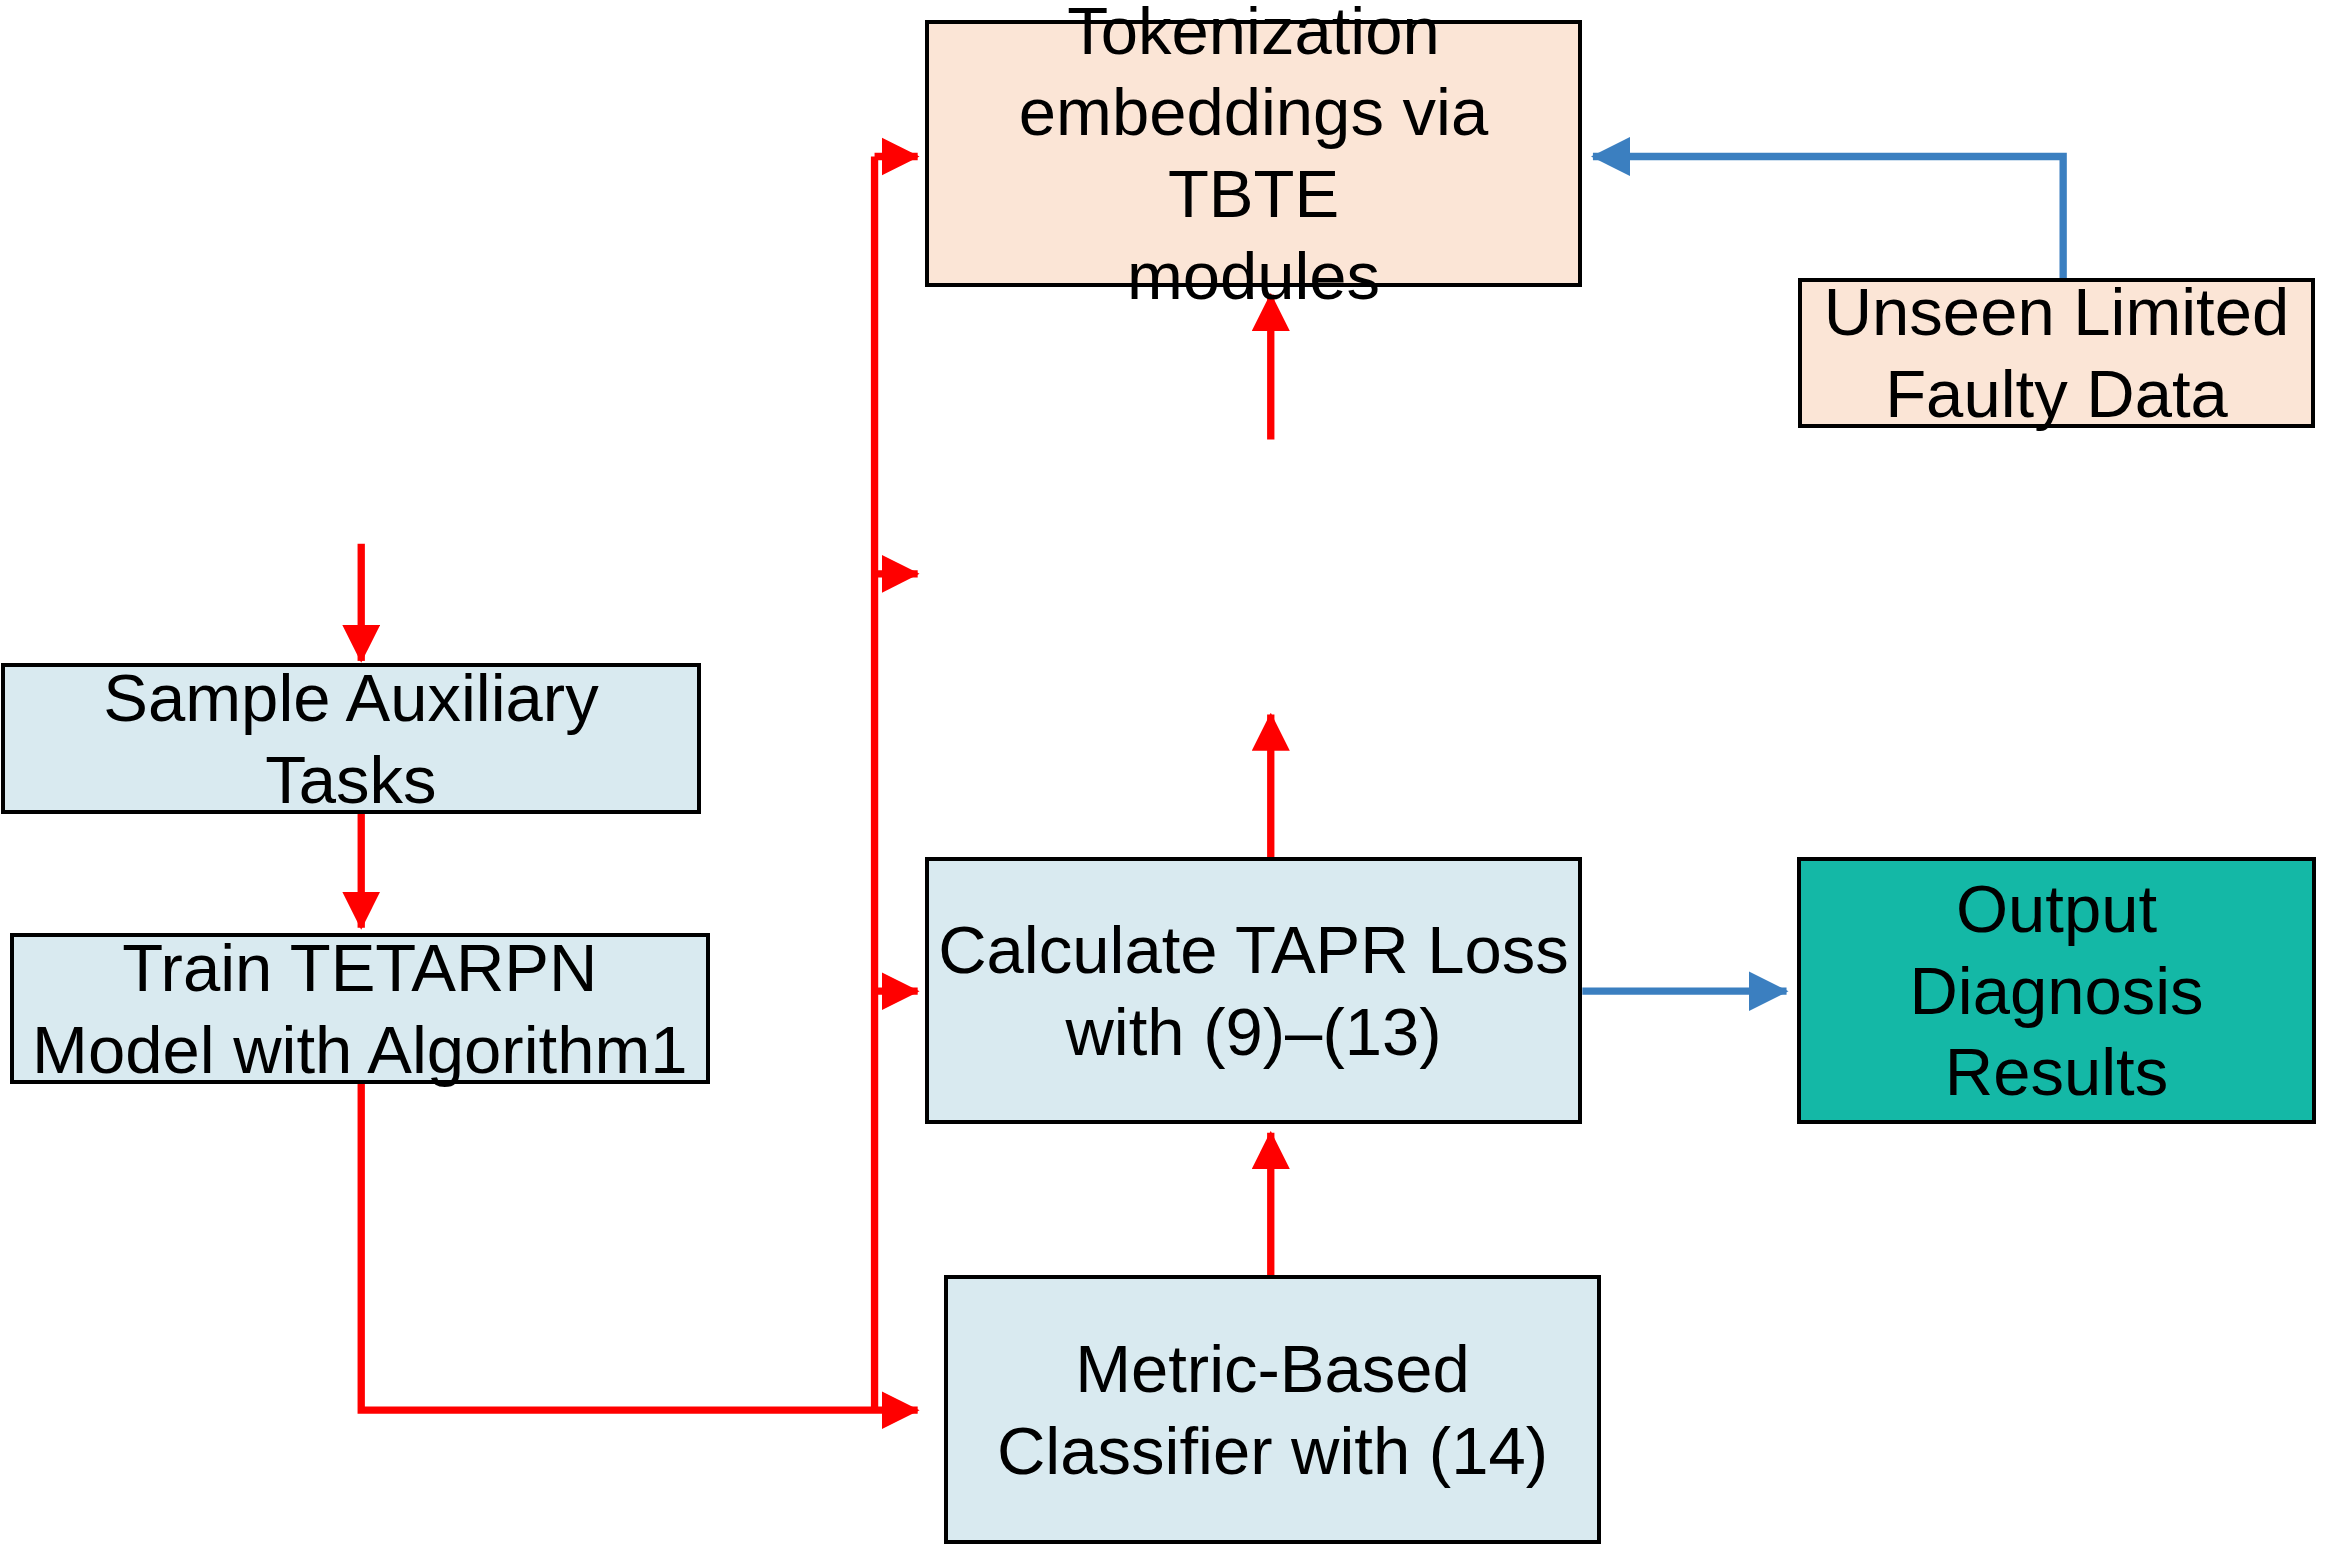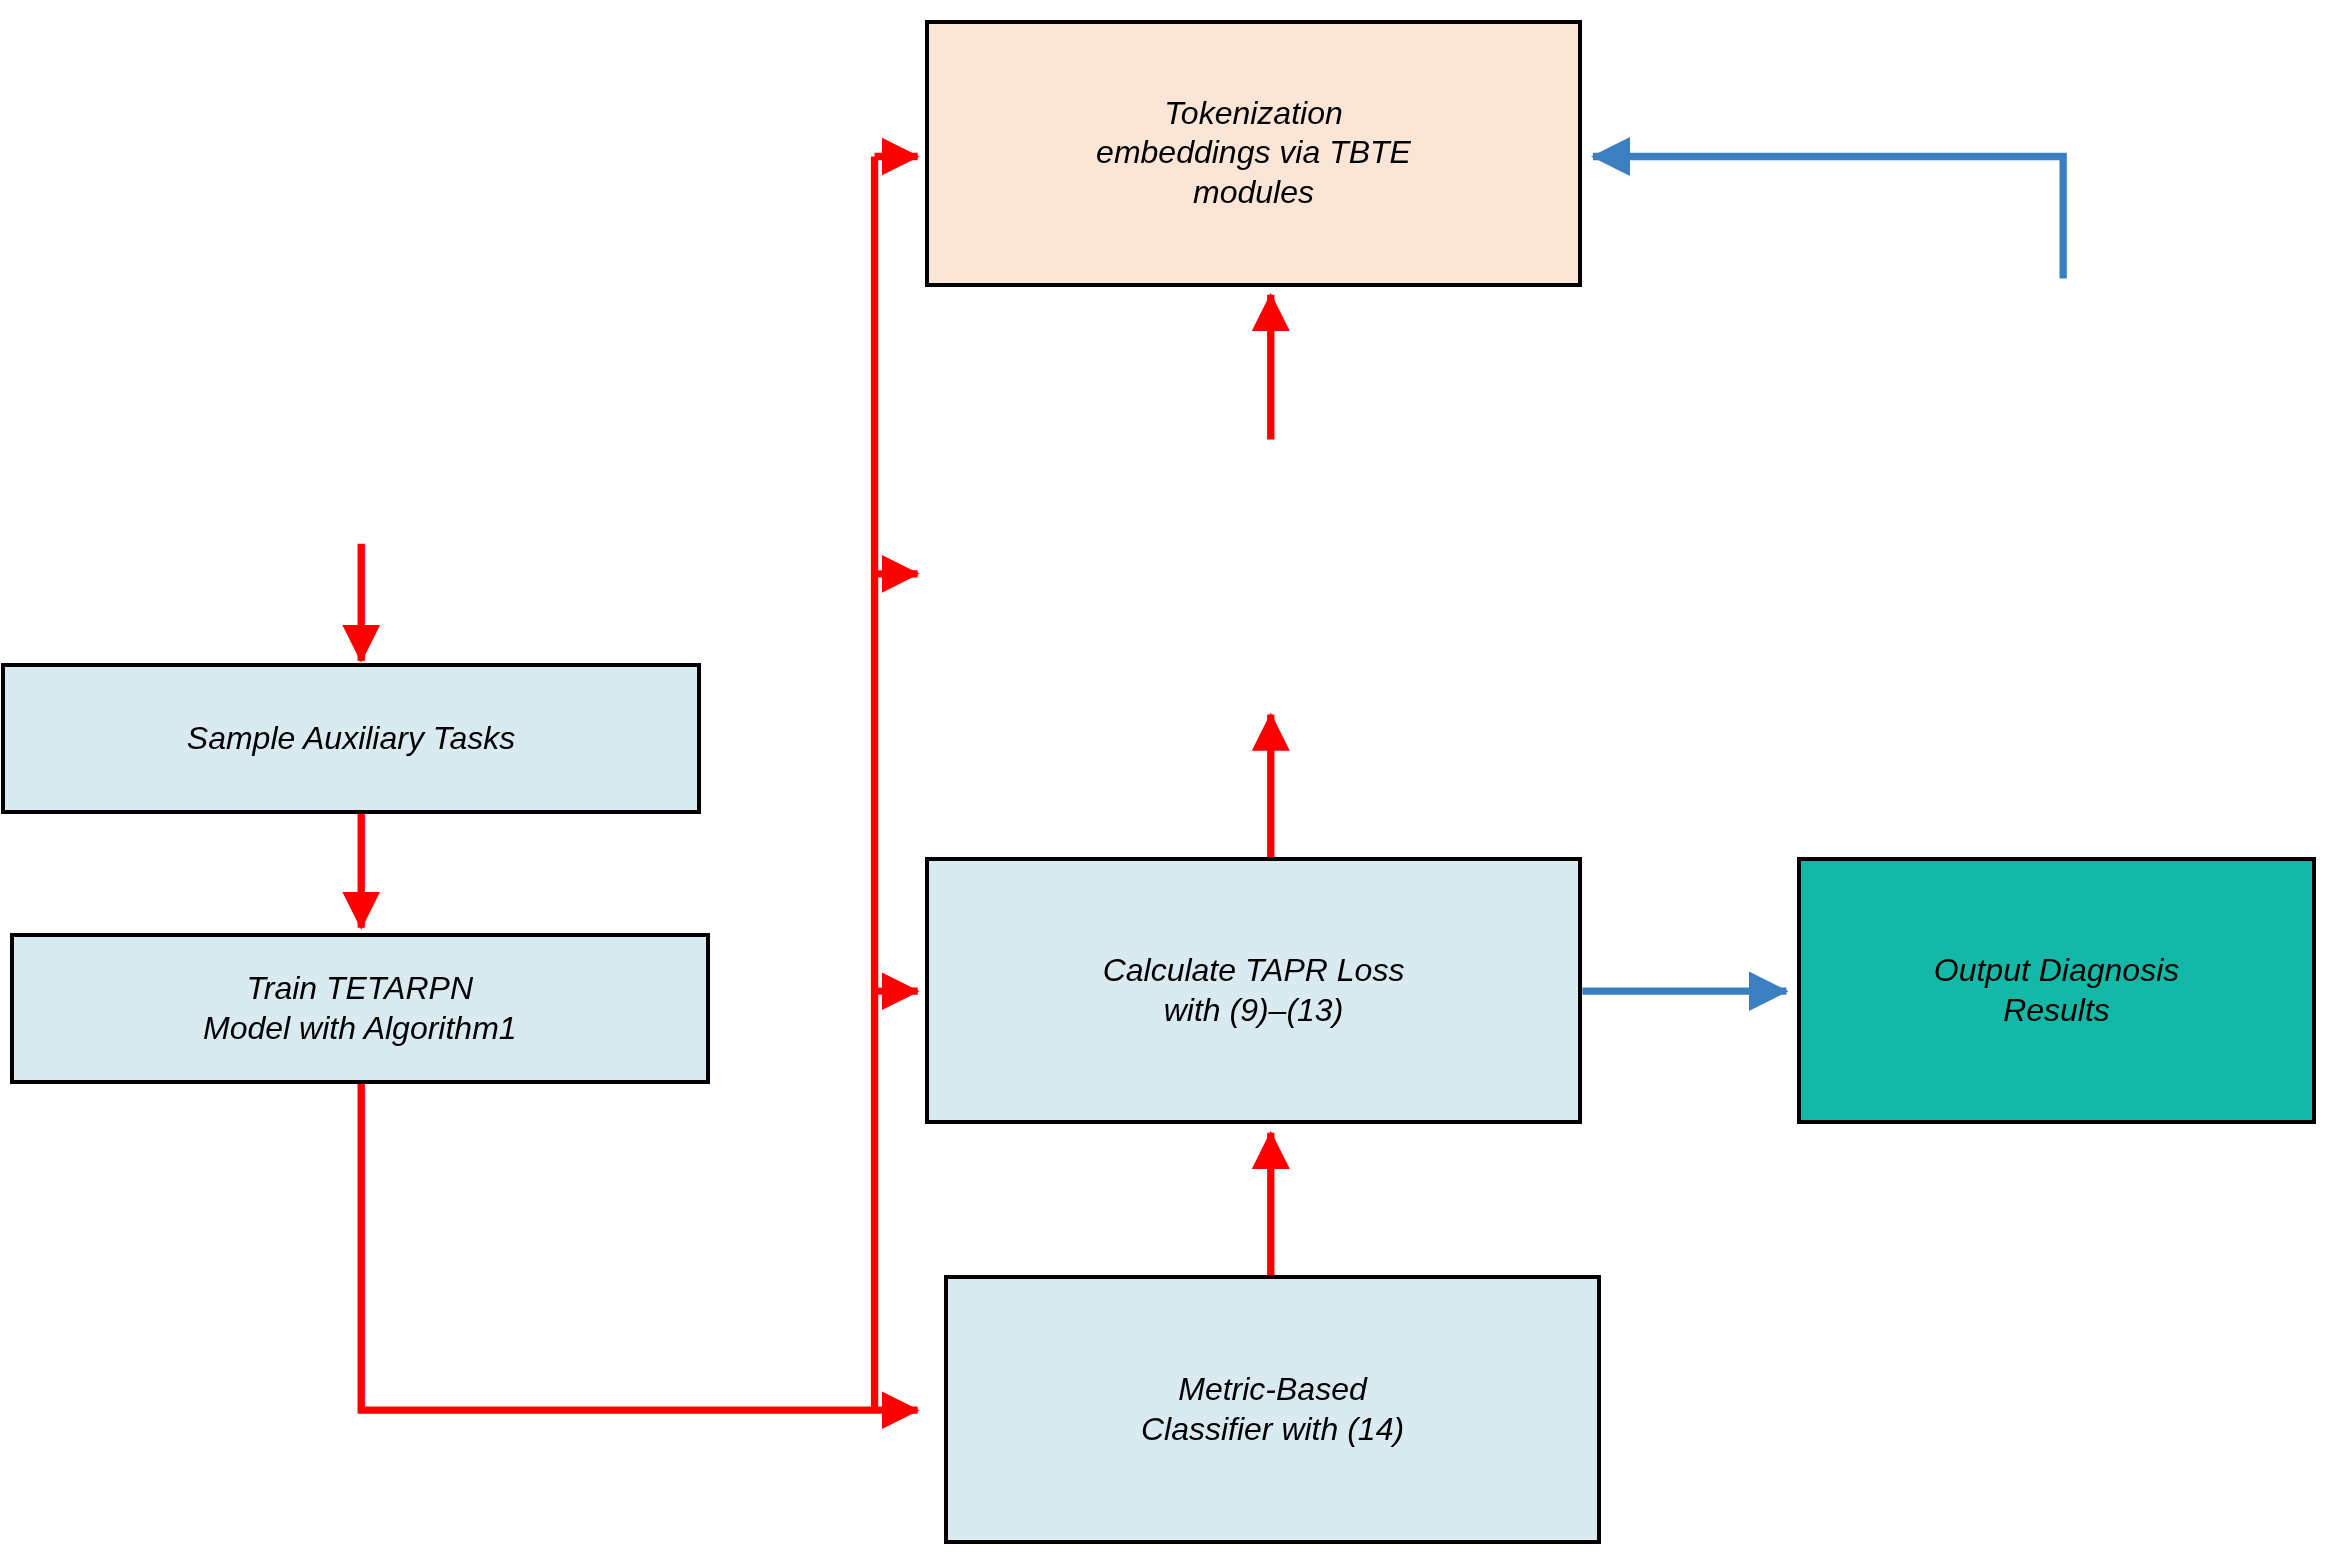--- a/index.html
+++ b/index.html
@@ -18,27 +18,26 @@
   }
   .node {
     position: absolute;
     box-sizing: border-box;
     border: 4.9px solid #000000;
     display: flex;
     align-items: center;
     justify-content: center;
     text-align: center;
     color: #000000;
-    font-size: 32px;
+    font-size: 67px;
     line-height: 1.22;
     font-family: "Liberation Sans", sans-serif;
     padding: 3.3px 8.1px;
     white-space: pre-line;
     z-index: 3;
-    font-style: italic;
   }
   .fill-blue  { background: #d9eaf0; }
   .fill-peach { background: #fbe5d6; }
   .fill-gray  { background: #14b8a6; }
 
   svg.edges {
     position: absolute;
     left: 0;
     top: 0;
     width: 2330px;
@@ -84,20 +83,22 @@
 
     <path d="M 2536 342 L 2536 192 L 1958 192" stroke="#3b7fc0" stroke-width="9" fill="none" marker-end="url(#arrowBlue)"></path>
 
     <path d="M 1945 1218 L 2196 1218" stroke="#3b7fc0" stroke-width="9" fill="none" marker-end="url(#arrowBlue)"></path>
   </svg>
 
   <div class="node fill-peach" style="left:925px; top:19.5px; width:657px; height:267px;">Tokenization
 embeddings via TBTE
 modules</div>
 
+  <div class="node fill-peach" style="left:1798px; top:278px; width:517px; height:150px;">Unseen Limited
+Faulty Data</div>
 
 
   <div class="node fill-blue" style="left:1px; top:663px; width:700px; height:151px;">Sample Auxiliary Tasks</div>
 
   <div class="node fill-blue" style="left:9.8px; top:933px; width:700px; height:151px;">Train TETARPN
 Model with Algorithm1</div>
 
 
   <div class="node fill-blue" style="left:925px; top:857px; width:657px; height:267px;">Calculate TAPR Loss
 with (9)–(13)</div>

